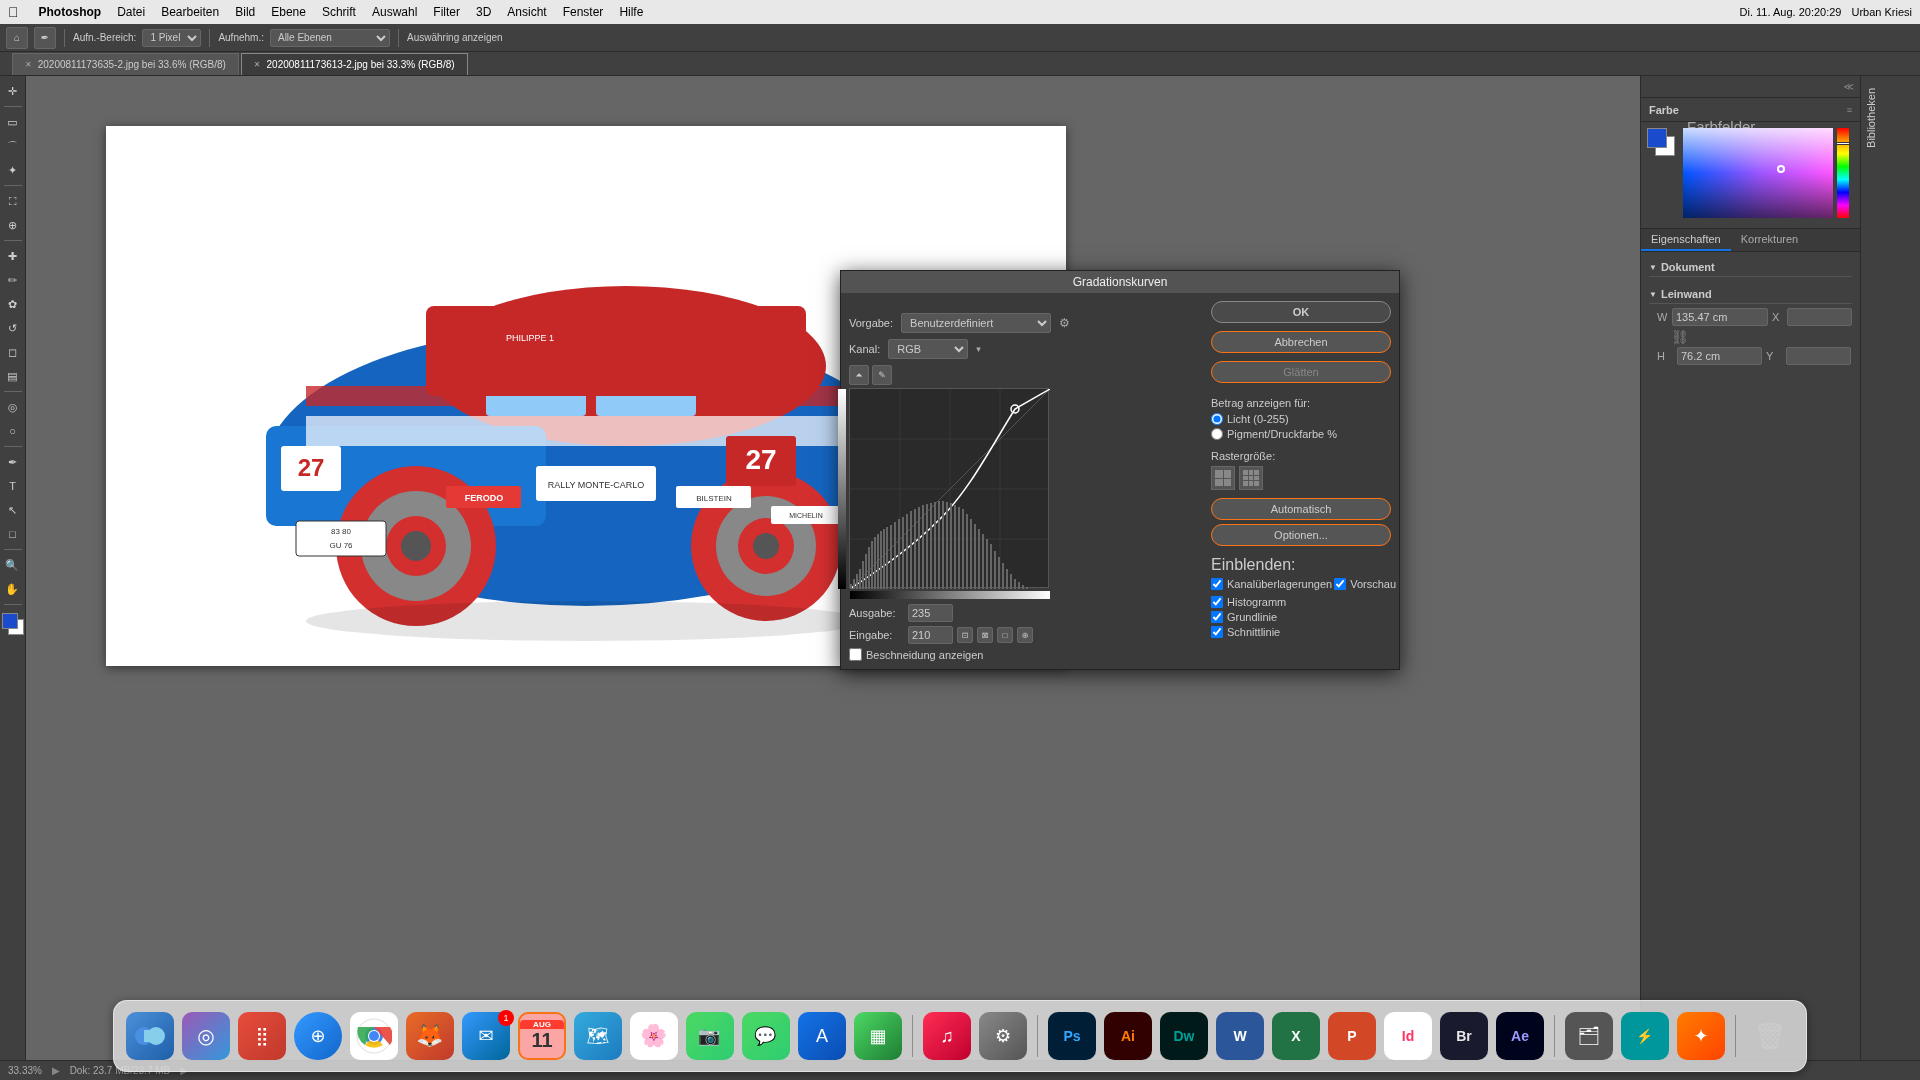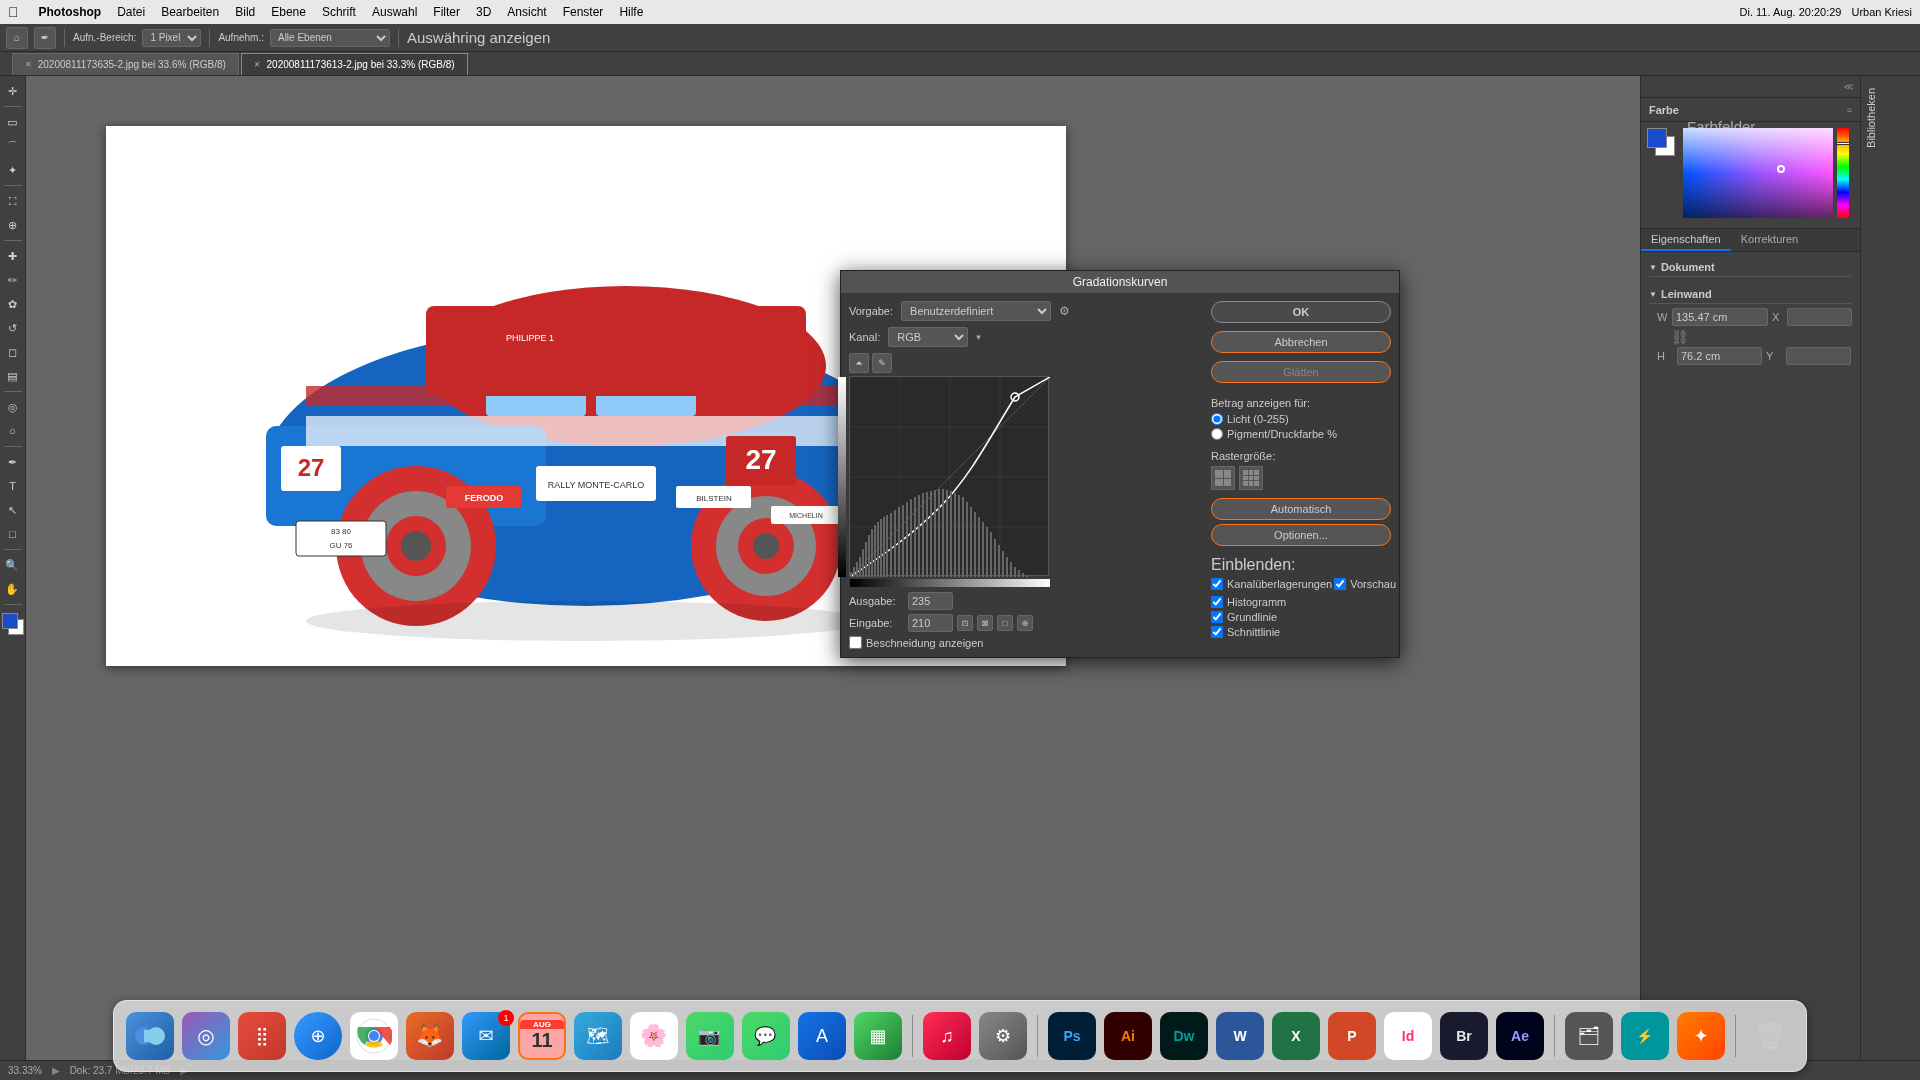--- a/index.html
+++ b/index.html
@@ -319,20 +319,21 @@
       cursor: move;
       position: relative;
     }
     #curves-body {
       display: flex;
       padding: 8px;
       gap: 8px;
     }
     #curves-left {
       flex: 1;
+      margin-top: 12px;
     }
     #curves-controls {
       display: flex;
       align-items: center;
       gap: 8px;
       margin-bottom: 6px;
     }
     .curves-label { font-size: 11px; color: #ccc; }
     .curves-select {
       background: #555;
@@ -598,21 +599,21 @@
     <span style="color:#ccc;font-size:10px;">Aufn.-Bereich:</span>
     <select>
       <option>1 Pixel</option>
     </select>
     <div class="toolbar-sep"></div>
     <span style="color:#ccc;font-size:10px;">Aufnehm.:</span>
     <select style="width:120px;">
       <option>Alle Ebenen</option>
     </select>
     <div class="toolbar-sep"></div>
-    <span style="color:#ccc;font-size:15px;">Auswähring anzeigen</span>
+    <span style="color:#ccc;font-size:10px;">Auswähring anzeigen</span>
   </div>
 
   <div id="ps-tabs">
     <div class="ps-tab">
       <span style="font-size:8px;color:#aaa;">✕</span>
       <span>20200811173635-2.jpg bei 33.6% (RGB/8)</span>
     </div>
     <div class="ps-tab active">
       <span style="font-size:8px;color:#aaa;">✕</span>
       <span>20200811173613-2.jpg bei 33.3% (RGB/8)</span>

